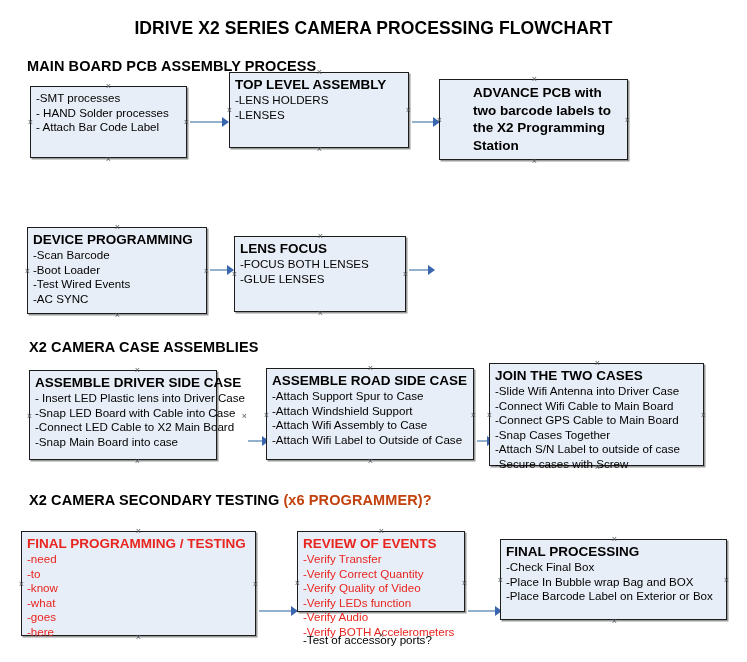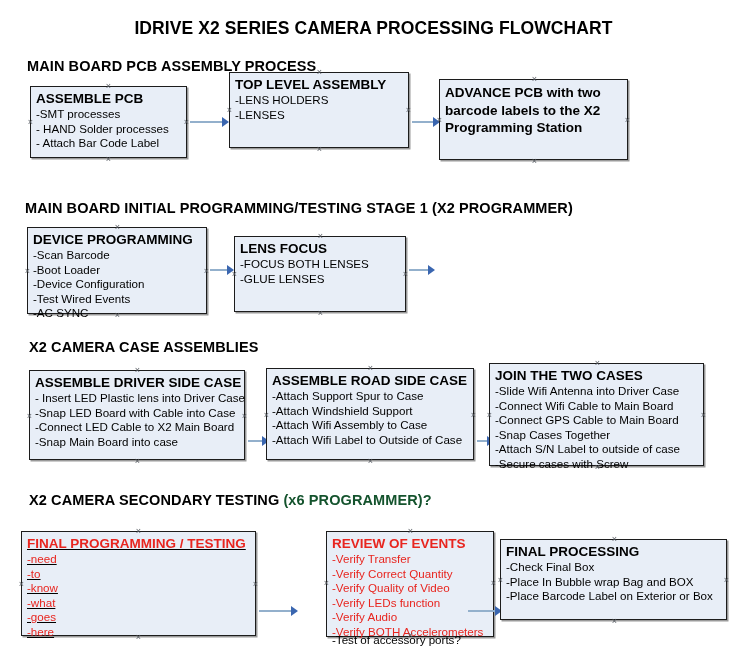--- a/index.html
+++ b/index.html
@@ -36,21 +36,21 @@
   }
 
   .section-title {
     position: absolute;
     font-size: 14.5px;
     font-weight: bold;
     white-space: nowrap;
     letter-spacing: 0.1px;
   }
   .section-title .accent {
-    color: #14532d;
+    color: #c2410c;
   }
 
   
   .node {
     position: absolute;
     background: #e8eef7;
     border: 1px solid #1c1c1c;
     box-sizing: border-box;
     box-shadow: 1.5px 1.5px 0 0 #9a9a9a;
     padding: 4px 5px 3px 5px;
@@ -67,20 +67,21 @@
     line-height: 14.6px;
     white-space: nowrap;
   }
   .node.red .node-title,
   .node.red .node-line {
     color: #e8251f;
   }
   .node.wrap .node-title {
     white-space: normal;
     line-height: 17.5px;
+    margin-left: 28px;
   }
   .node .overflow-line {
     position: absolute;
     left: 5px;
     font-size: 11.6px;
     line-height: 14.6px;
     white-space: nowrap;
   }
 
   
@@ -116,21 +117,20 @@
 
 <div class="canvas">
 
   <div class="doc-title">IDRIVE X2  SERIES CAMERA PROCESSING FLOWCHART</div>
 
   <div class="section-title" style="left:27px; top:58px;">
     <span>MAIN BOARD PCB ASSEMBLY PROCESS</span>
   </div>
 
   <div class="node" style="left:30px; top:86px; width:157px; height:72px;">
-    <div class="node-title">ASSEMBLE PCB</div>
     <div class="node-line">-SMT processes</div>
     <div class="node-line">- HAND Solder processes</div>
     <div class="node-line">- Attach Bar Code Label</div>
     <div class="handle" style="left:74px; top:-4px;"></div>
     <div class="handle" style="left:74px; top:69px;"></div>
     <div class="handle" style="left:-4px; top:32px;"></div>
     <div class="handle" style="left:152px; top:32px;"></div>
   </div>
 
   <div class="conn" style="left:190px; top:121px; width:35px;"></div>
@@ -150,29 +150,25 @@
   <div class="arrow-head" style="left:433px; top:117px;"></div>
 
   <div class="node wrap" style="left:439px; top:79px; width:189px; height:81px;">
     <div class="node-title">ADVANCE PCB with two barcode labels to the  X2 Programming Station</div>
     <div class="handle" style="left:91px; top:-4px;"></div>
     <div class="handle" style="left:91px; top:78px;"></div>
     <div class="handle" style="left:-4px; top:37px;"></div>
     <div class="handle" style="left:184px; top:37px;"></div>
   </div>
 
-  <div class="section-title" style="left:25px; top:200px;">
-    <span>MAIN BOARD INITIAL PROGRAMMING/TESTING STAGE 1 (X2 PROGRAMMER)</span>
-  </div>
 
   <div class="node" style="left:27px; top:227px; width:180px; height:87px;">
     <div class="node-title">DEVICE PROGRAMMING</div>
     <div class="node-line">-Scan Barcode</div>
     <div class="node-line">-Boot Loader</div>
-    <div class="node-line">-Device Configuration</div>
     <div class="node-line">-Test Wired Events</div>
     <div class="node-line">-AC SYNC</div>
     <div class="handle" style="left:86px; top:-4px;"></div>
     <div class="handle" style="left:86px; top:84px;"></div>
     <div class="handle" style="left:-4px; top:40px;"></div>
     <div class="handle" style="left:175px; top:40px;"></div>
   </div>
 
   <div class="conn" style="left:210px; top:269px; width:20px;"></div>
   <div class="arrow-head" style="left:227px; top:265px;"></div>
@@ -188,21 +184,21 @@
   </div>
 
   <div class="conn" style="left:409px; top:269px; width:22px;"></div>
   <div class="arrow-head" style="left:428px; top:265px;"></div>
 
 
   <div class="section-title" style="left:29px; top:339px;">
     <span>X2 CAMERA CASE ASSEMBLIES</span>
   </div>
 
-  <div class="node" style="left:29px; top:370px; width:216px; height:90px;">
+  <div class="node" style="left:29px; top:370px; width:188px; height:90px;">
     <div class="node-title">ASSEMBLE DRIVER SIDE CASE</div>
     <div class="node-line">- Insert LED Plastic lens into Driver Case</div>
     <div class="node-line">-Snap LED Board with Cable into Case</div>
     <div class="node-line">-Connect LED Cable to X2 Main Board</div>
     <div class="node-line">-Snap Main Board into case</div>
     <div class="handle" style="left:104px; top:-4px;"></div>
     <div class="handle" style="left:104px; top:87px;"></div>
     <div class="handle" style="left:-4px; top:42px;"></div>
     <div class="handle" style="left:211px; top:42px;"></div>
   </div>
@@ -238,38 +234,38 @@
     <div class="handle" style="left:104px; top:-4px;"></div>
     <div class="handle" style="left:104px; top:100px;"></div>
     <div class="handle" style="left:-4px; top:48px;"></div>
     <div class="handle" style="left:210px; top:48px;"></div>
   </div>
 
   <div class="section-title" style="left:29px; top:492px;">
     <span>X2 CAMERA SECONDARY TESTING </span><span class="accent">(x6 PROGRAMMER)?</span>
   </div>
 
-  <div class="node red" style="left:21px; top:531px; width:235px; height:105px;text-decoration:underline;">
+  <div class="node red" style="left:21px; top:531px; width:235px; height:105px;">
     <div class="node-title">FINAL PROGRAMMING / TESTING</div>
     <div class="node-line">-need</div>
     <div class="node-line">-to</div>
     <div class="node-line">-know</div>
     <div class="node-line">-what</div>
     <div class="node-line">-goes</div>
     <div class="node-line">-here</div>
     <div class="handle" style="left:113px; top:-4px;"></div>
     <div class="handle" style="left:113px; top:102px;"></div>
     <div class="handle" style="left:-4px; top:49px;"></div>
     <div class="handle" style="left:230px; top:49px;"></div>
   </div>
 
   <div class="conn" style="left:259px; top:610px; width:36px;"></div>
   <div class="arrow-head" style="left:291px; top:606px;"></div>
 
-  <div class="node red" style="left:297px; top:531px; width:168px; height:106px;margin-left:29px;">
+  <div class="node red" style="left:297px; top:531px; width:168px; height:81px;">
     <div class="node-title">REVIEW OF EVENTS</div>
     <div class="node-line">-Verify Transfer</div>
     <div class="node-line">-Verify Correct Quantity</div>
     <div class="node-line">-Verify Quality of Video</div>
     <div class="node-line">-Verify LEDs function</div>
     <div class="node-line">-Verify Audio</div>
     <div class="node-line">-Verify BOTH Accelerometers</div>
     <div class="overflow-line" style="top:101px;">-Test of accessory ports?</div>
     <div class="handle" style="left:80px; top:-4px;"></div>
     <div class="handle" style="left:80px; top:100px;"></div>

